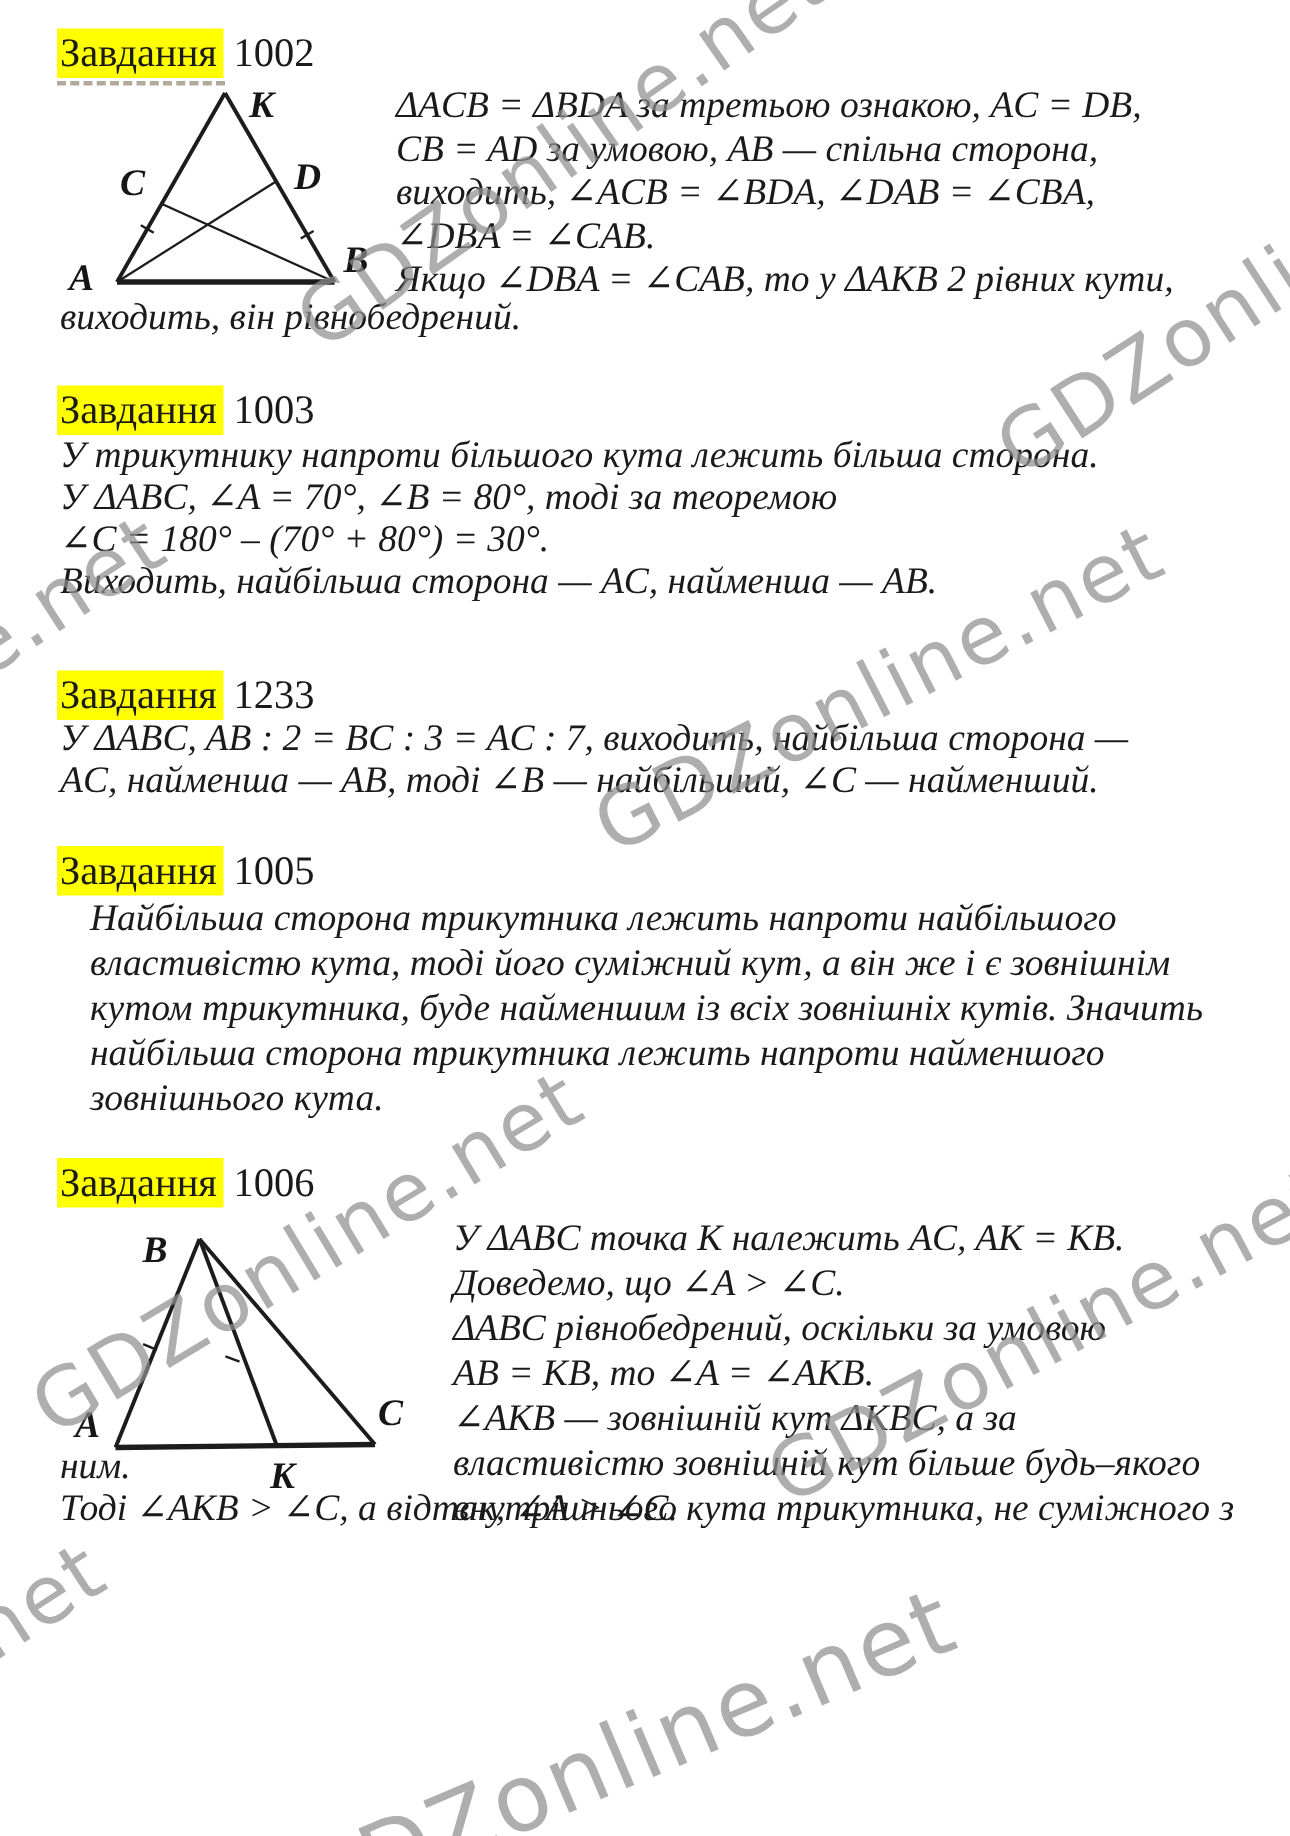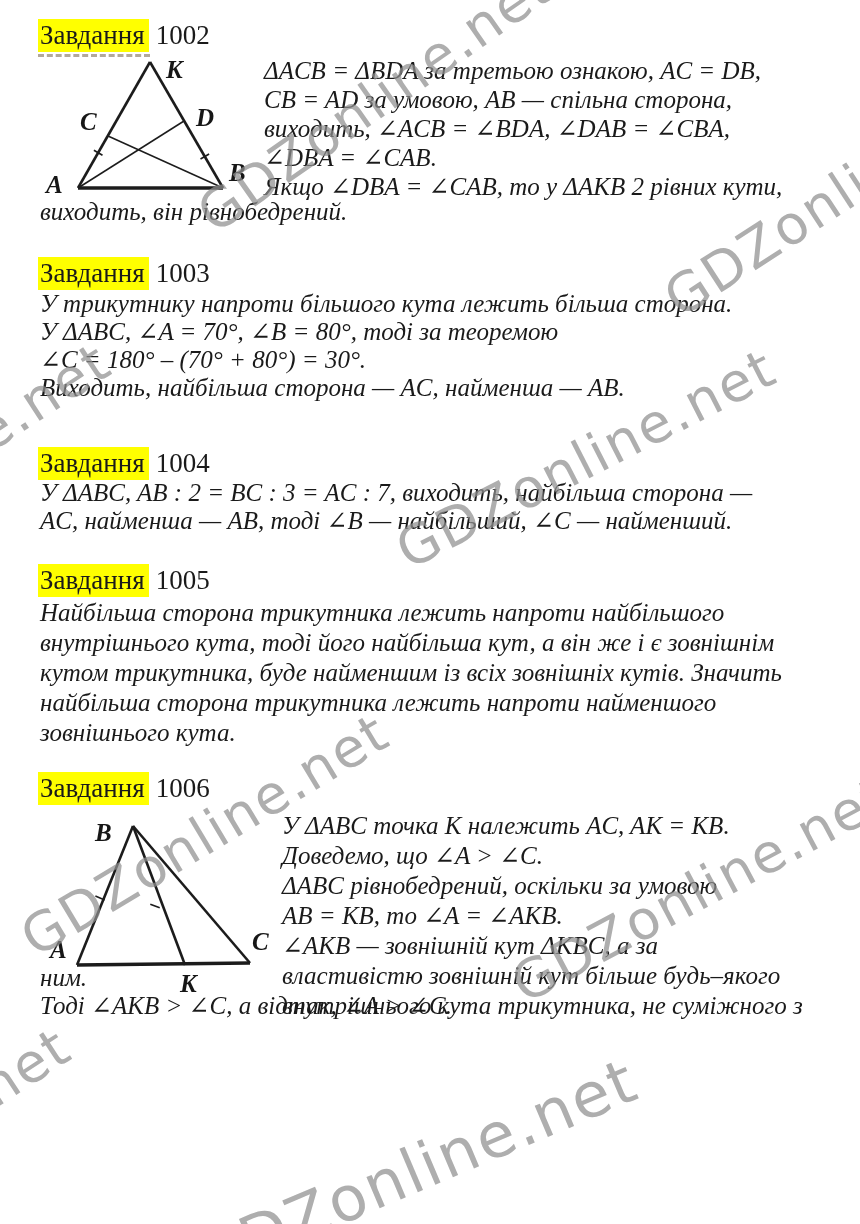--- a/index.html
+++ b/index.html
@@ -7,21 +7,21 @@
     position:relative;width:860px;height:1224px;background:#fff;overflow:hidden;
     font-family:"Liberation Serif","DejaVu Serif",serif;color:var(--text-color,#1a1a1a);
   }
   .heading{position:absolute;font-weight:normal;font-size:27px;line-height:30px;white-space:nowrap;}
   .heading .hl{background:var(--hl,#ffff00);padding:1px 4px 2px 2px;}
   .heading .num{margin-left:7px;}
   .dashes{position:absolute;border-top:3px dashed #b3a99b;height:0;}
   .lines{position:absolute;white-space:nowrap;font-size:25px;font-style:italic;}
   .lh29 div{height:29px;line-height:29px;}
   .lh28 div{height:28px;line-height:28px;}
-  .lh30 div{height:30px;line-height:30px;}
+  .lh30 div{height:30px;line-height:30px;margin-left:20px;}
   .wm{
     position:absolute;font-family:"DejaVu Sans",sans-serif;color:var(--wm-color,#8f8f8f);
     opacity:.72;letter-spacing:2px;white-space:nowrap;font-size:54px;z-index:4;
     transform:translate(-50%,-50%) rotate(var(--r,-33deg));pointer-events:none;
   }
   svg.fig{position:absolute;overflow:visible;}
   svg.fig line,svg.fig path{stroke:#1c1c1c;fill:none;}
   svg.fig text{font-family:"Liberation Serif","DejaVu Serif",serif;font-weight:bold;font-style:italic;font-size:25px;fill:#161616;}
 </style>
 </head>
@@ -73,33 +73,33 @@
     <span class="hl">Завдання</span><span class="num">1003</span>
   </div>
   <div class="lines lh28" style="left:40px;top:290px;">
     <div>У трикутнику напроти більшого кута лежить більша сторона.</div>
     <div>У ΔABC, ∠A = 70°, ∠B = 80°, тоді за теоремою</div>
     <div>∠C = 180° – (70° + 80°) = 30°.</div>
     <div>Виходить, найбільша сторона — AC, найменша — AB.</div>
   </div>
 
   <div class="heading" style="left:38px;top:448px;">
-    <span class="hl">Завдання</span><span class="num">1004</span>
+    <span class="hl">Завдання</span><span class="num">1233</span>
   </div>
   <div class="lines lh28" style="left:40px;top:479px;">
     <div>У ΔABC, AB : 2 = BC : 3 = AC : 7, виходить, найбільша сторона —</div>
     <div>AC, найменша — AB, тоді ∠B — найбільший, ∠C — найменший.</div>
   </div>
 
   <div class="heading" style="left:38px;top:565px;">
     <span class="hl">Завдання</span><span class="num">1005</span>
   </div>
   <div class="lines lh30" style="left:40px;top:598px;">
     <div>Найбільша сторона трикутника лежить напроти найбільшого</div>
-    <div>внутрішнього кута, тоді його найбільша кут, а він же і є зовнішнім</div>
+    <div>властивістю кута, тоді його суміжний кут, а він же і є зовнішнім</div>
     <div>кутом трикутника, буде найменшим із всіх зовнішніх кутів. Значить</div>
     <div>найбільша сторона трикутника лежить напроти найменшого</div>
     <div>зовнішнього кута.</div>
   </div>
 
   <div class="heading" style="left:38px;top:773px;">
     <span class="hl">Завдання</span><span class="num">1006</span>
   </div>
 
   <svg class="fig" style="left:40px;top:808px;" width="235" height="195" viewBox="0 0 235 195">

